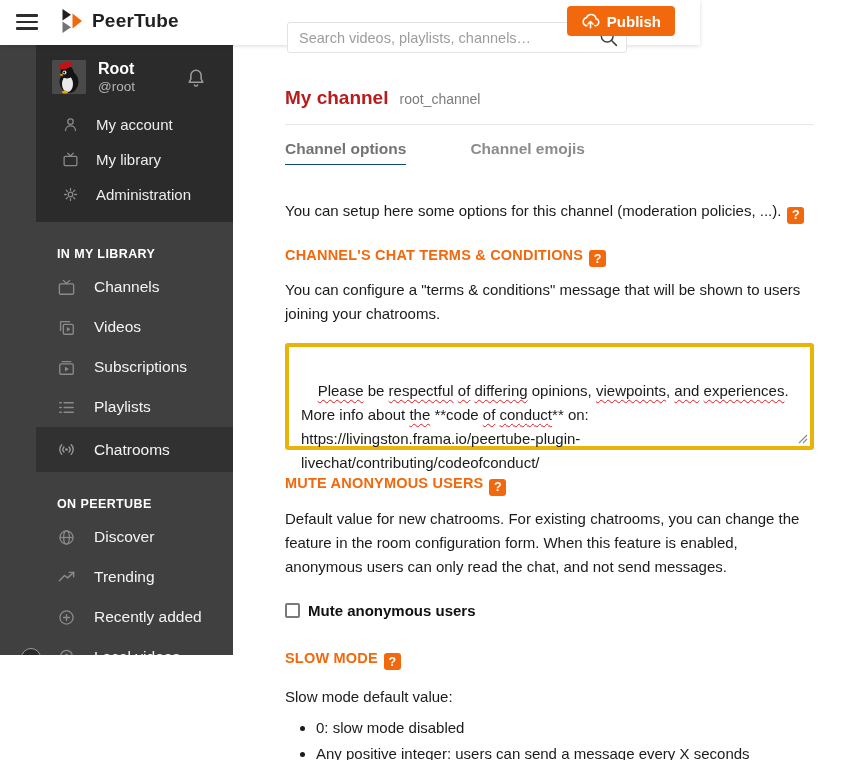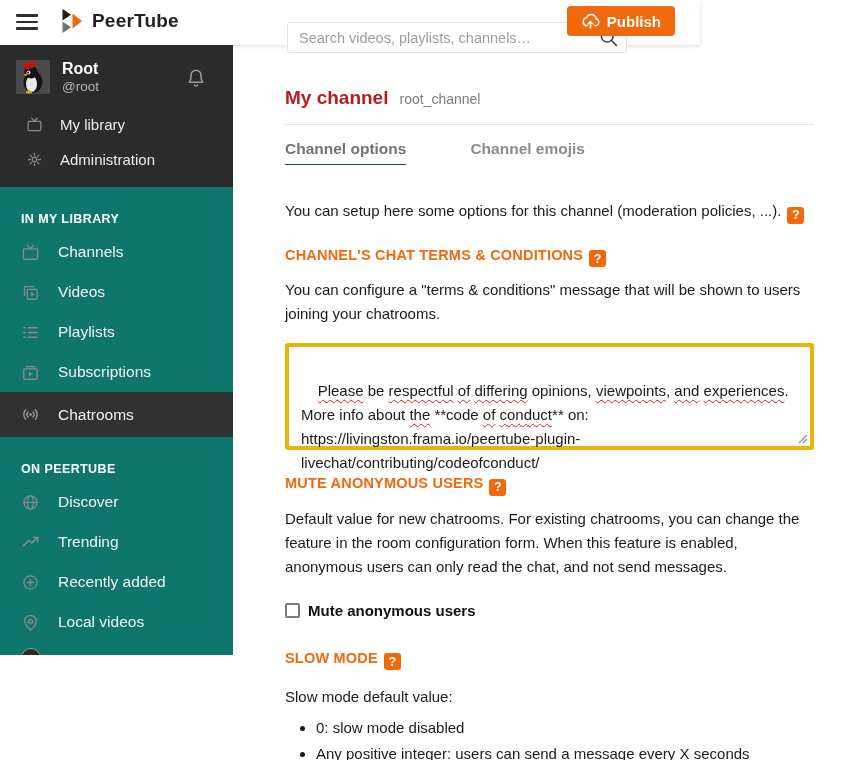--- a/index.html
+++ b/index.html
@@ -19,22 +19,22 @@
     padding:0 34px 0 11px; font-size:14.5px; color:#333; background:#fff;
     font-family:"Liberation Sans","DejaVu Sans",sans-serif; }
   .search-input::placeholder { color:#9d9d9d; }
   .search-btn { position:absolute; right:8px; top:5px; width:21px; height:21px; cursor:pointer; }
   .publish-btn { position:absolute; right:25px; top:6px; height:30px; padding:0 14px;
     background:#f2690d; color:#fff; border:none; border-radius:4px; font-size:15px; font-weight:700;
     display:flex; align-items:center; gap:7px; cursor:pointer;
     font-family:"Liberation Sans","DejaVu Sans",sans-serif; }
 
   
-  .sidebar { position:fixed; top:45px; left:0; width:233px; height:610px; background:#0f766e;
-    z-index:10; overflow:hidden; }
+  .sidebar { position:fixed; top:45px; left:0; width:233px; height:610px; background:#404040;
+    z-index:10; overflow:hidden;padding-left:36px; }
   .menu-block { background:#2b2b2b; padding-bottom:10px; }
   .user-row { display:flex; align-items:center; padding:14px 17px 12px 16px; position:relative; }
   .avatar { width:34px; height:34px; border-radius:2px; overflow:hidden; flex:0 0 34px; background:#474747; }
   .user-meta { margin-left:12px; }
   .user-name { color:#fff; font-weight:700; font-size:16px; line-height:19px; }
   .user-handle { color:#b3b3b3; font-size:13.5px; line-height:17px; }
   .bell { position:absolute; right:26px; top:22px; width:22px; height:24px; cursor:pointer; }
   .menu-item { display:flex; align-items:center; height:35px; padding-left:26px; cursor:pointer; }
   .menu-item .mi-icon { width:17px; height:17px; margin-right:17px; flex:0 0 17px; }
   .menu-item .mi-label { color:#ececec; font-size:15px; }
@@ -138,20 +138,29 @@
       <div class="bell">
         <svg width="22" height="24" viewBox="0 0 24 26" fill="none" stroke="#9b9b9b" stroke-width="1.7" stroke-linecap="round" stroke-linejoin="round">
           <path d="M12 3.5a5.6 5.6 0 00-5.6 5.6v3.9L4.6 16.5h14.8l-1.8-3.5V9.1A5.6 5.6 0 0012 3.5z"></path>
           <path d="M10.3 19.5a1.8 1.8 0 003.4 0"></path>
         </svg>
       </div>
     </div>
 
     <div class="menu-item">
       <span class="mi-icon">
+        <svg width="17" height="17" viewBox="0 0 24 24" fill="none" stroke="#8a8a8a" stroke-width="1.8" stroke-linecap="round">
+          <circle cx="12" cy="8" r="3.8"></circle>
+            <path d="M5 20.5c0-4 3.1-6.6 7-6.6s7 2.6 7 6.6"></path>
+        </svg>
+      </span>
+      <span class="mi-label">My account</span>
+    </div>
+    <div class="menu-item">
+      <span class="mi-icon">
         <svg width="17" height="17" viewBox="0 0 24 24" fill="none" stroke="#8a8a8a" stroke-width="1.8" stroke-linecap="round" stroke-linejoin="round">
           <rect x="3" y="7.5" width="18" height="13" rx="1.5"></rect>
             <path d="M8 3l4 4 4-4"></path>
         </svg>
       </span>
       <span class="mi-label">My library</span>
     </div>
     <div class="menu-item">
       <span class="mi-icon">
         <svg width="17" height="17" viewBox="0 0 24 24" fill="none" stroke="#8a8a8a" stroke-width="1.8" stroke-linecap="round">
@@ -179,35 +188,35 @@
       <svg width="19" height="19" viewBox="0 0 24 24" fill="none" stroke="#8a8a8a" stroke-width="1.7" stroke-linejoin="round">
         <path d="M4.5 16.5v-11a1 1 0 011-1h11"></path>
         <rect x="8" y="8" width="12.5" height="12.5" rx="1.5"></rect>
         <polygon points="12.5,11.5 17,14.2 12.5,17" fill="#8a8a8a" stroke="none"></polygon>
       </svg>
     </span>
     <span class="si-label">Videos</span>
   </div>
   <div class="side-item">
     <span class="si-icon">
-      <svg width="19" height="19" viewBox="0 0 24 24" fill="none" stroke="#8a8a8a" stroke-width="1.9" stroke-linecap="round">
-        <path d="M3.5 6h1.8M3.5 12h1.8M3.5 18h1.8M9 6h11.5M9 12h11.5M9 18h11.5"></path>
-      </svg>
-    </span>
-    <span class="si-label">Playlists</span>
-  </div>
-  <div class="side-item">
-    <span class="si-icon">
       <svg width="19" height="19" viewBox="0 0 24 24" fill="none" stroke="#8a8a8a" stroke-width="1.7" stroke-linecap="round" stroke-linejoin="round">
         <path d="M6.5 4.5h11"></path>
         <rect x="3.5" y="7.5" width="17" height="13" rx="1.5"></rect>
         <polygon points="10,11 15,14 10,17" fill="#8a8a8a" stroke="none"></polygon>
       </svg>
     </span>
     <span class="si-label">Subscriptions</span>
+  </div>
+  <div class="side-item">
+    <span class="si-icon">
+      <svg width="19" height="19" viewBox="0 0 24 24" fill="none" stroke="#8a8a8a" stroke-width="1.9" stroke-linecap="round">
+        <path d="M3.5 6h1.8M3.5 12h1.8M3.5 18h1.8M9 6h11.5M9 12h11.5M9 18h11.5"></path>
+      </svg>
+    </span>
+    <span class="si-label">Playlists</span>
   </div>
   <div class="side-item active">
     <span class="si-icon">
       <svg width="19" height="19" viewBox="0 0 24 24" fill="none" stroke="#9a9a9a" stroke-width="1.7" stroke-linecap="round">
         <circle cx="12" cy="12" r="1.7" fill="#9a9a9a" stroke="none"></circle>
         <path d="M8.8 8.8a4.6 4.6 0 000 6.4M15.2 8.8a4.6 4.6 0 010 6.4"></path>
         <path d="M6 6a8.6 8.6 0 000 12M18 6a8.6 8.6 0 010 12"></path>
       </svg>
     </span>
     <span class="si-label">Chatrooms</span>

